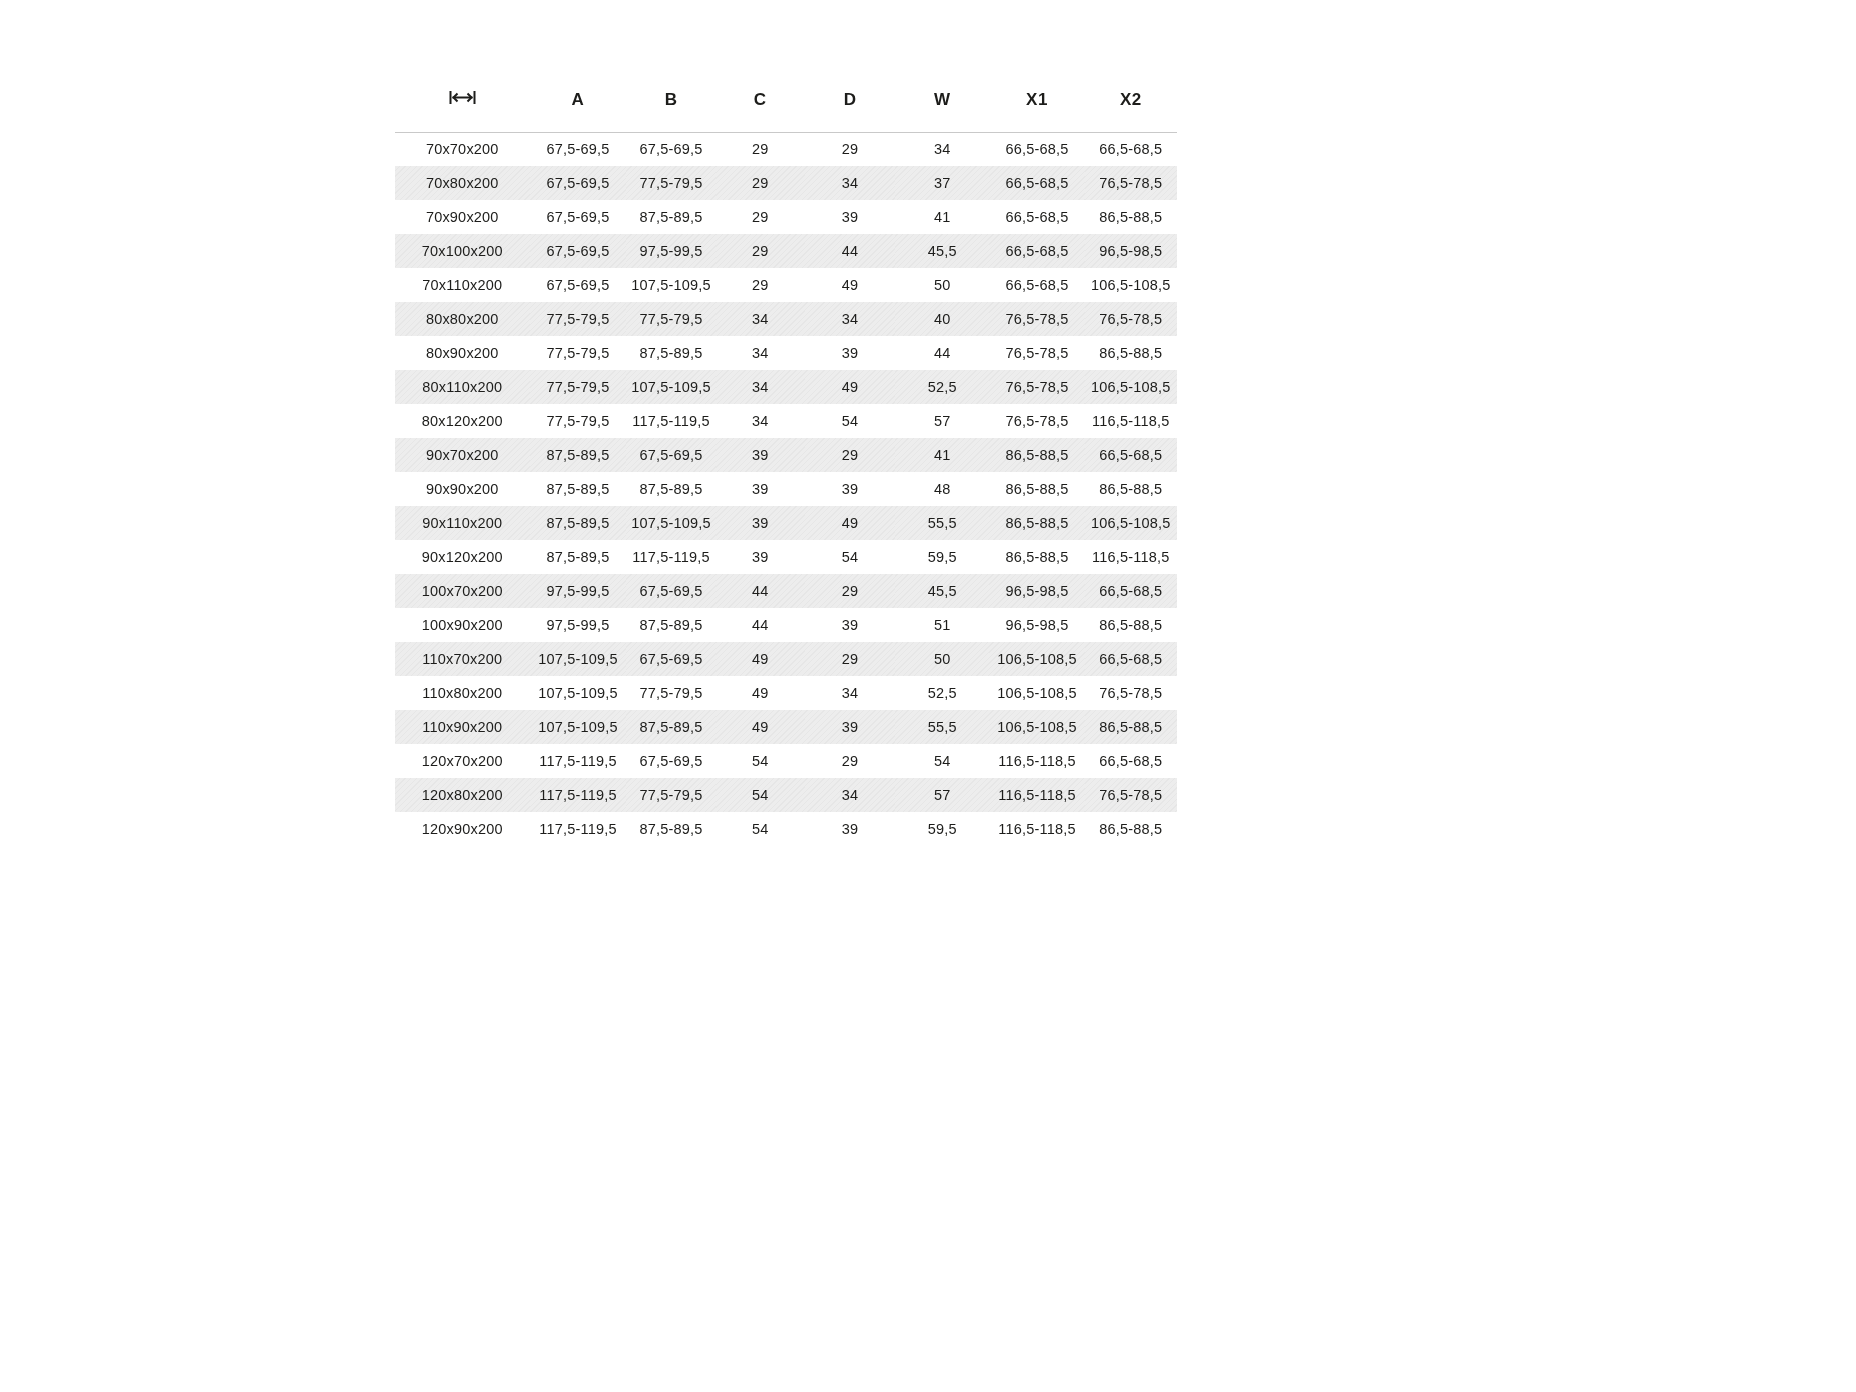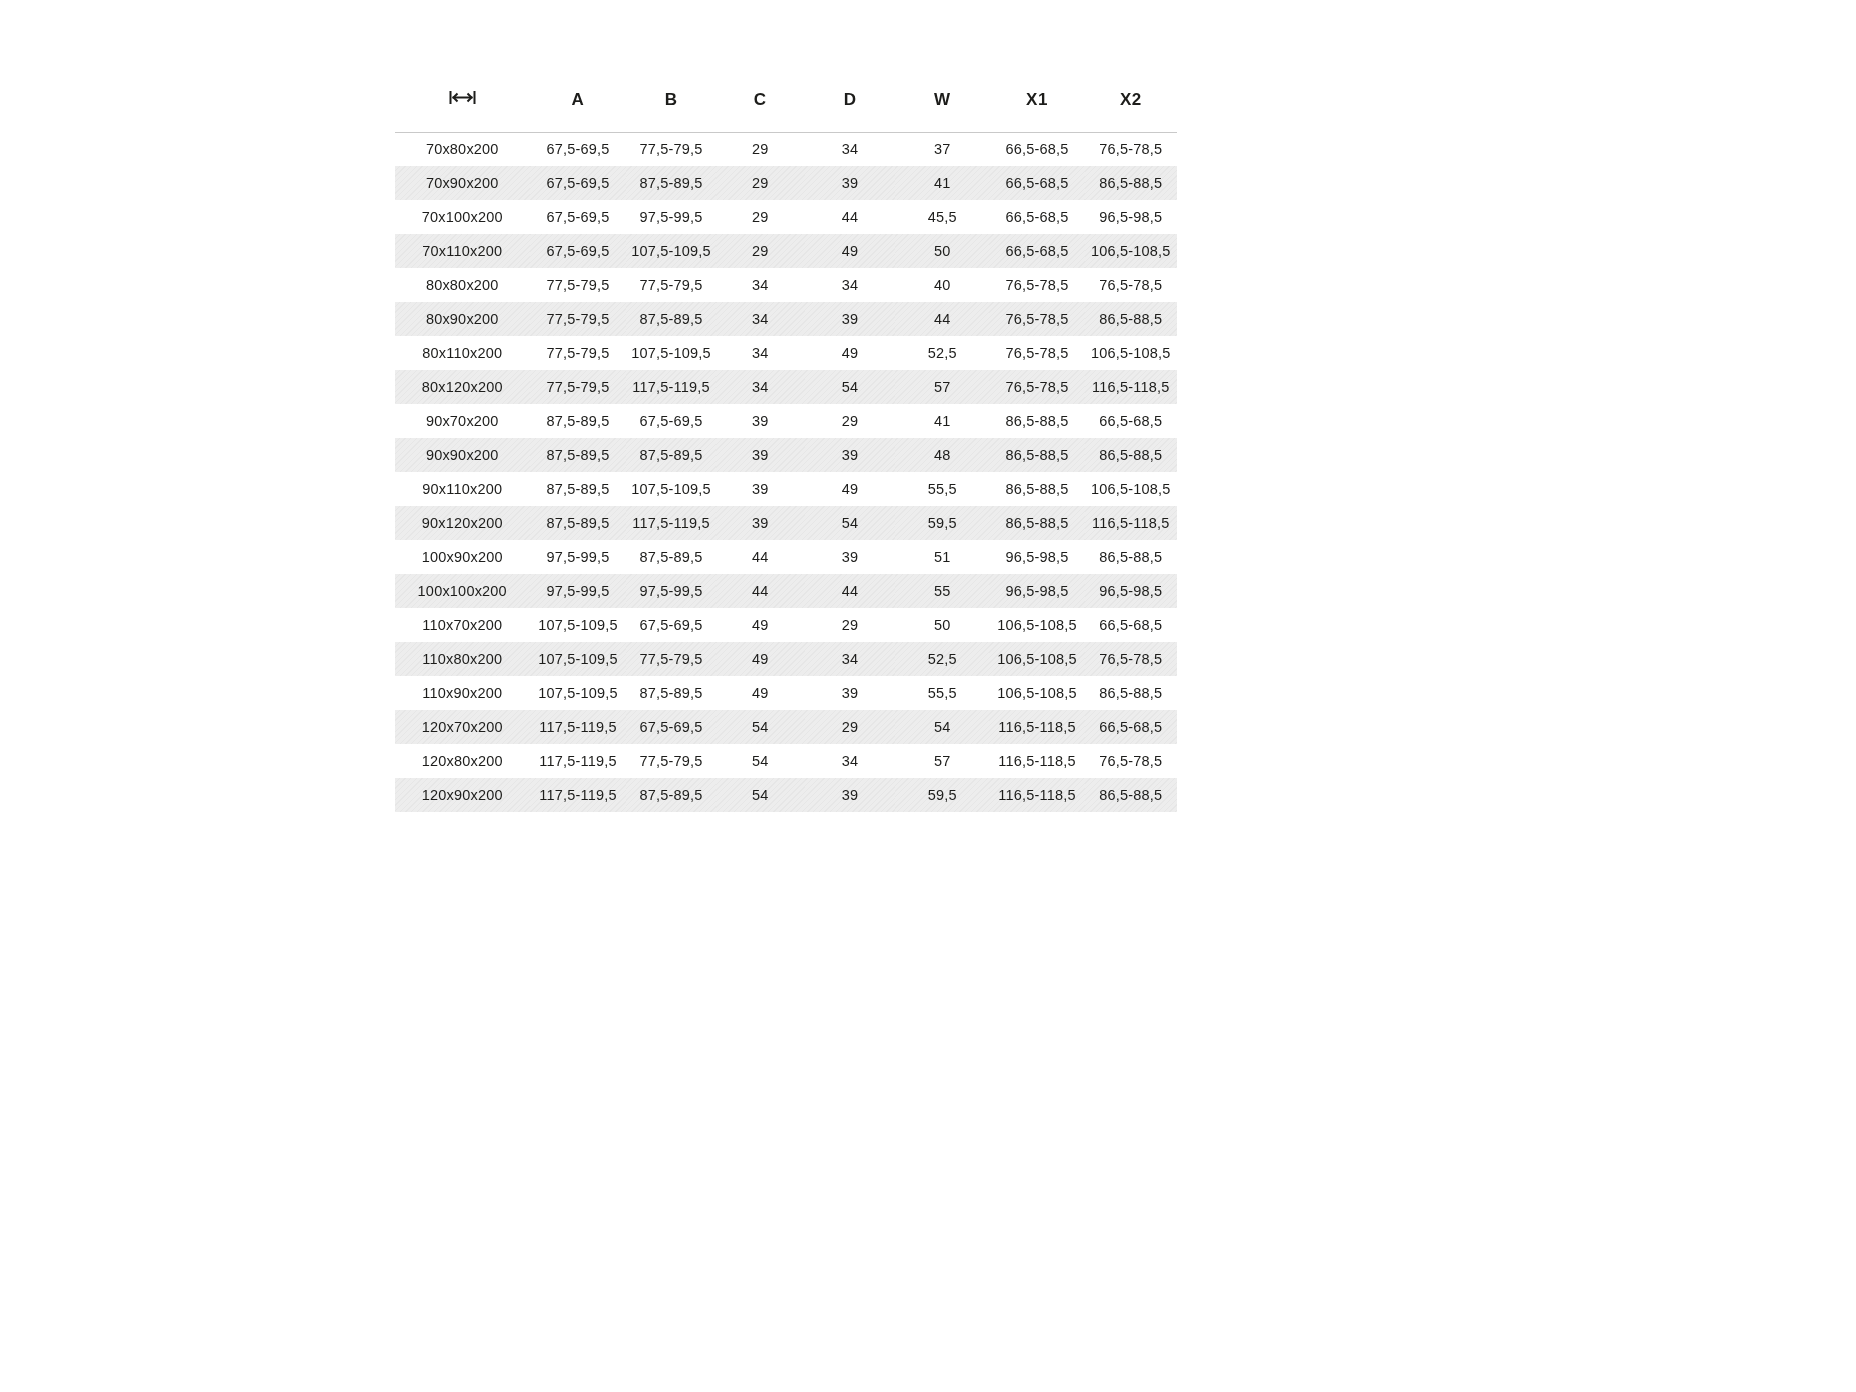--- a/index.html
+++ b/index.html
@@ -92,20 +92,30 @@
       <th>A</th>
           <th>B</th>
           <th>C</th>
           <th>D</th>
           <th>W</th>
           <th>X1</th>
           <th>X2</th>
         </tr>
     </thead>
     <tbody id="body-rows">
+    <tr>
+          <td>70x70x200</td>
+          <td>67,5-69,5</td>
+          <td>67,5-69,5</td>
+          <td>29</td>
+          <td>29</td>
+          <td>34</td>
+          <td>66,5-68,5</td>
+          <td>66,5-68,5</td>
+        </tr>
         <tr>
           <td>70x80x200</td>
           <td>67,5-69,5</td>
           <td>77,5-79,5</td>
           <td>29</td>
           <td>34</td>
           <td>37</td>
           <td>66,5-68,5</td>
           <td>76,5-78,5</td>
         </tr>
@@ -213,38 +223,38 @@
           <td>90x120x200</td>
           <td>87,5-89,5</td>
           <td>117,5-119,5</td>
           <td>39</td>
           <td>54</td>
           <td>59,5</td>
           <td>86,5-88,5</td>
           <td>116,5-118,5</td>
         </tr>
         <tr>
+          <td>100x70x200</td>
+          <td>97,5-99,5</td>
+          <td>67,5-69,5</td>
+          <td>44</td>
+          <td>29</td>
+          <td>45,5</td>
+          <td>96,5-98,5</td>
+          <td>66,5-68,5</td>
+        </tr>
+        <tr>
           <td>100x90x200</td>
           <td>97,5-99,5</td>
           <td>87,5-89,5</td>
           <td>44</td>
           <td>39</td>
           <td>51</td>
           <td>96,5-98,5</td>
           <td>86,5-88,5</td>
-        </tr>
-        <tr>
-          <td>100x100x200</td>
-          <td>97,5-99,5</td>
-          <td>97,5-99,5</td>
-          <td>44</td>
-          <td>44</td>
-          <td>55</td>
-          <td>96,5-98,5</td>
-          <td>96,5-98,5</td>
         </tr>
         <tr>
           <td>110x70x200</td>
           <td>107,5-109,5</td>
           <td>67,5-69,5</td>
           <td>49</td>
           <td>29</td>
           <td>50</td>
           <td>106,5-108,5</td>
           <td>66,5-68,5</td>

